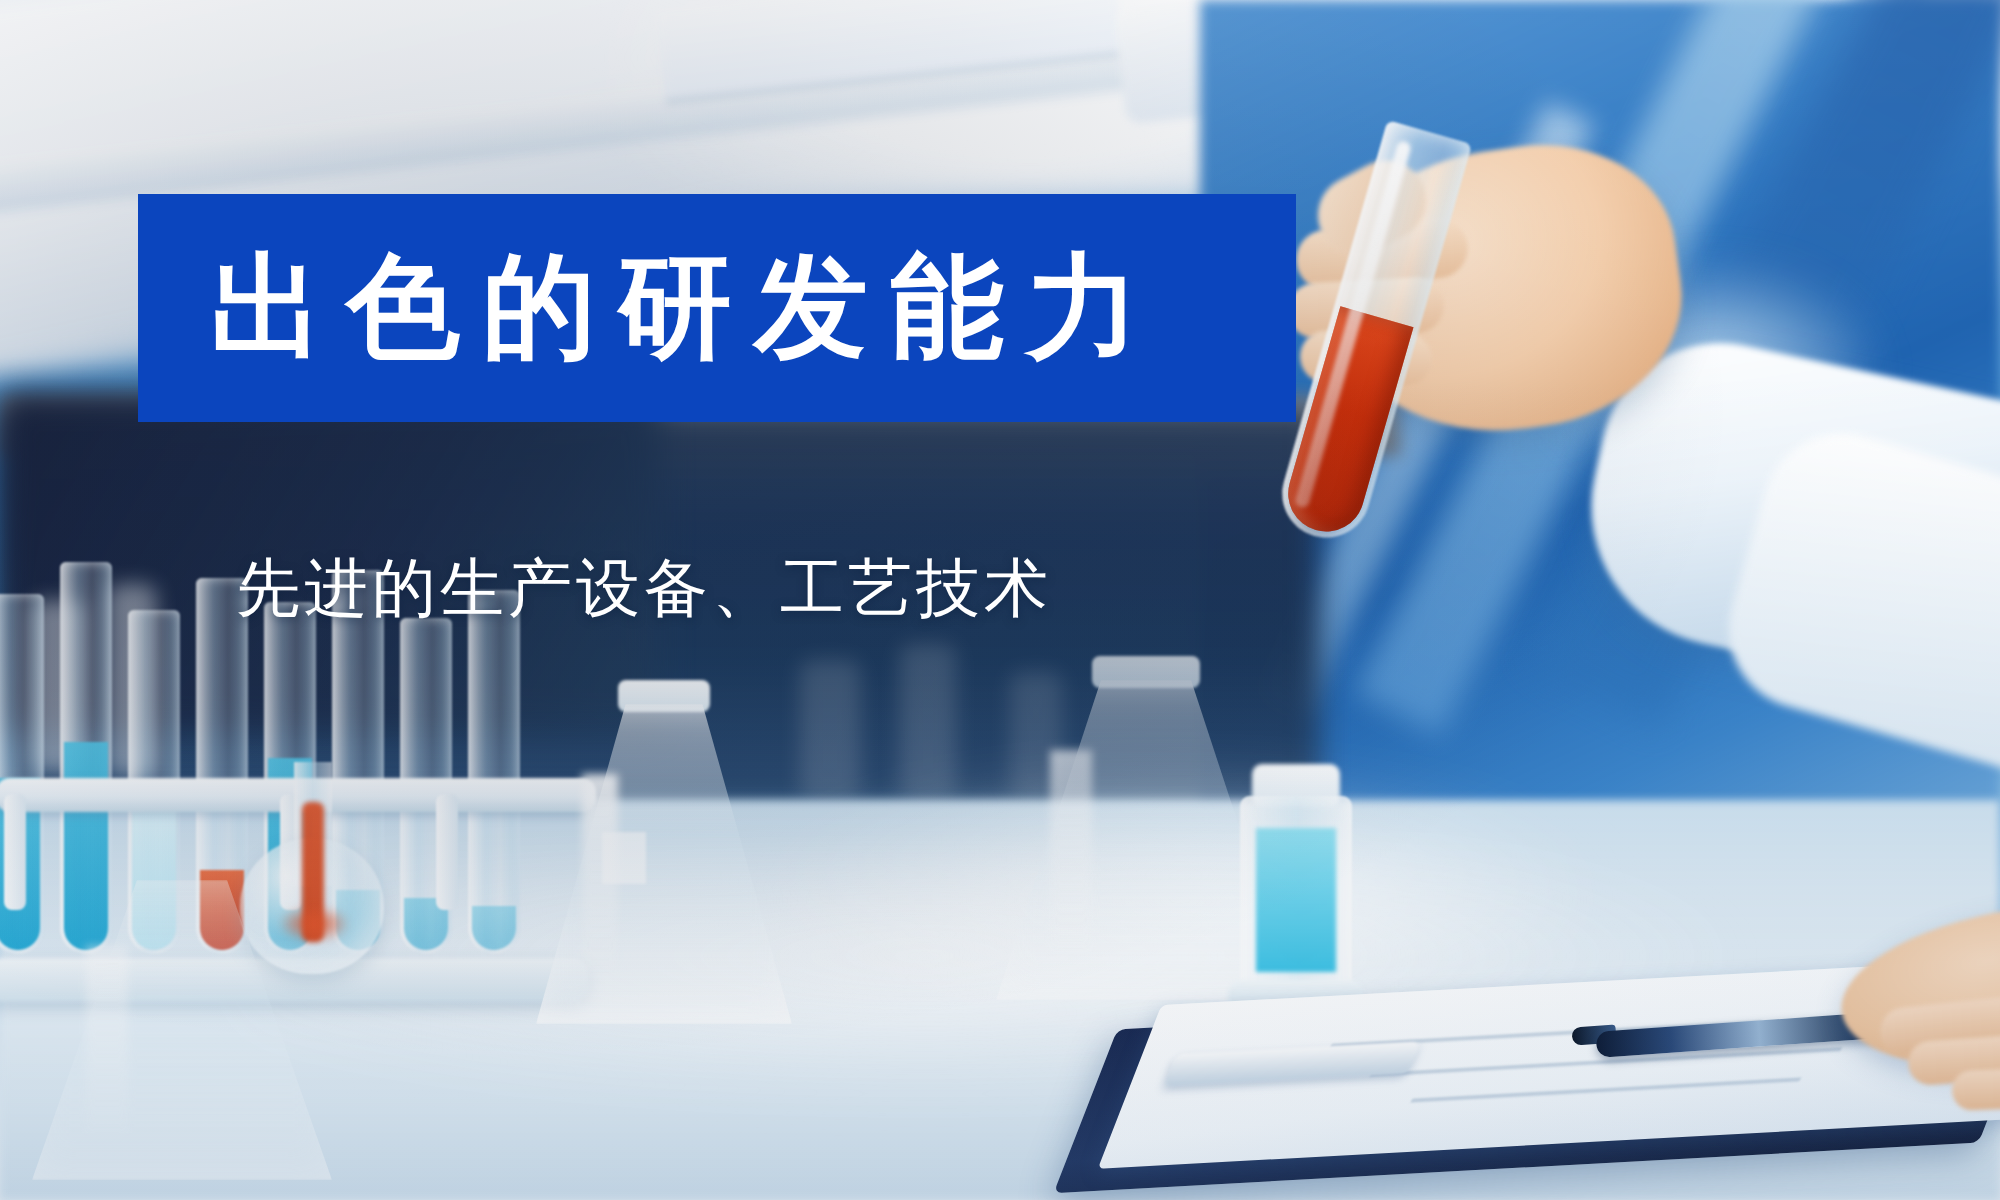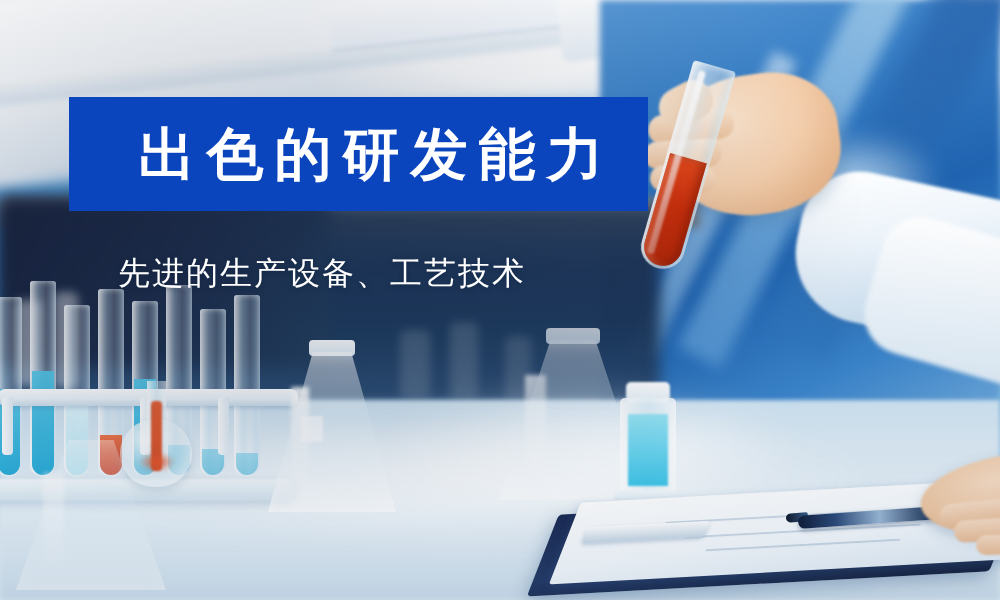--- a/index.html
+++ b/index.html
@@ -375,21 +375,21 @@
     background:
       radial-gradient(ellipse at 26% 34%, rgba(10,28,56,.22) 0%, rgba(10,28,56,0) 58%),
       linear-gradient(180deg, rgba(255,255,255,.06) 0%, rgba(0,0,0,0) 30%, rgba(20,50,90,.08) 100%);
     pointer-events:none;
   }
 
   
   .headline-box{
     position:absolute;
     left:69px; top:97px; width:579px; height:114px;
-    display:flex; align-items:center;justify-content:center;
+    display:flex; align-items:center;
   }
   .headline-text{
     color:#ffffff;
     font-size:57px;
     line-height:1;
     font-weight:700;
     letter-spacing:11px;
     padding-left:36px;
     white-space:nowrap;
     font-family:"DejaVu Sans","Liberation Sans",sans-serif;
@@ -539,17 +539,17 @@
       </div>
     </div>
 
     <div class="grade"></div>
   </div>
 
   <div class="headline-box" id="headline-box" style="background: rgb(11, 69, 190);">
     <div class="headline-text" style="color: rgb(255, 255, 255);">出色的研发能力</div>
   </div>
 
-  <div class="subtitle" style="color: rgb(255, 255, 255);">
+  <div class="subtitle" style="color: rgb(255, 255, 255); margin-top: 21px;">
     <div>先进的生产设备、工艺技术</div>
   </div>
 
 </div>
 
 </body></html>

